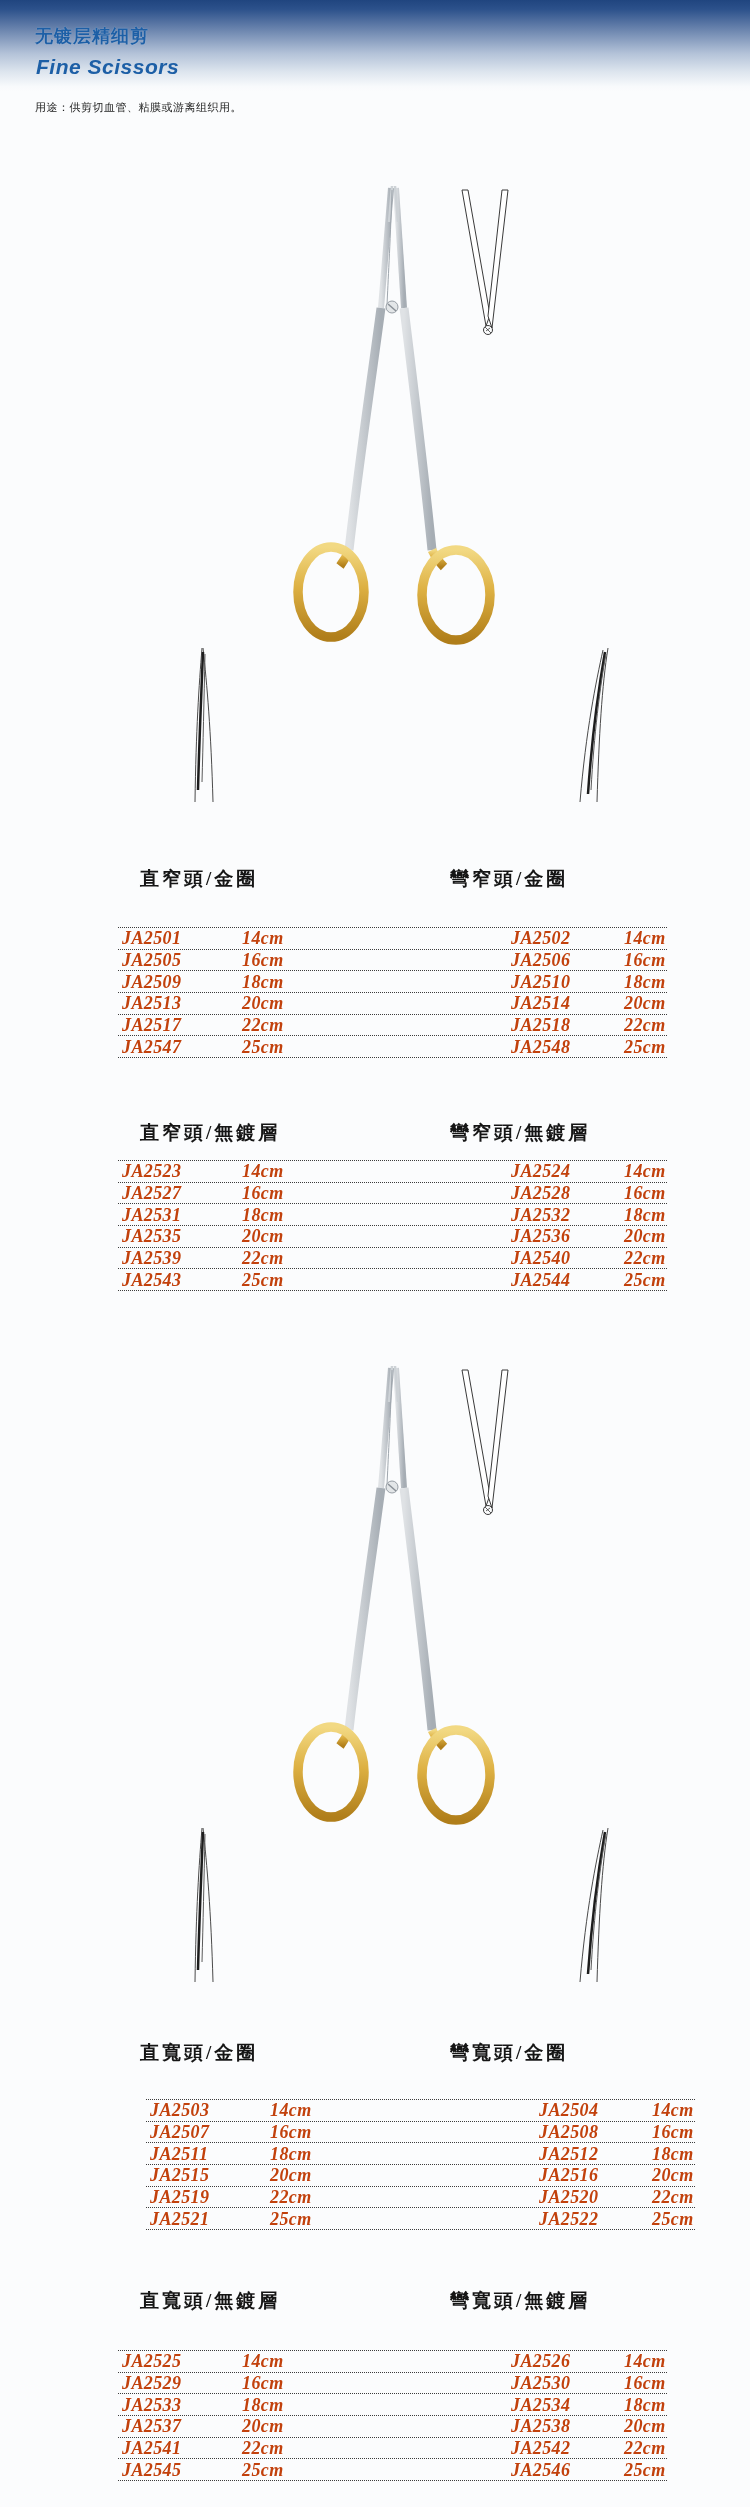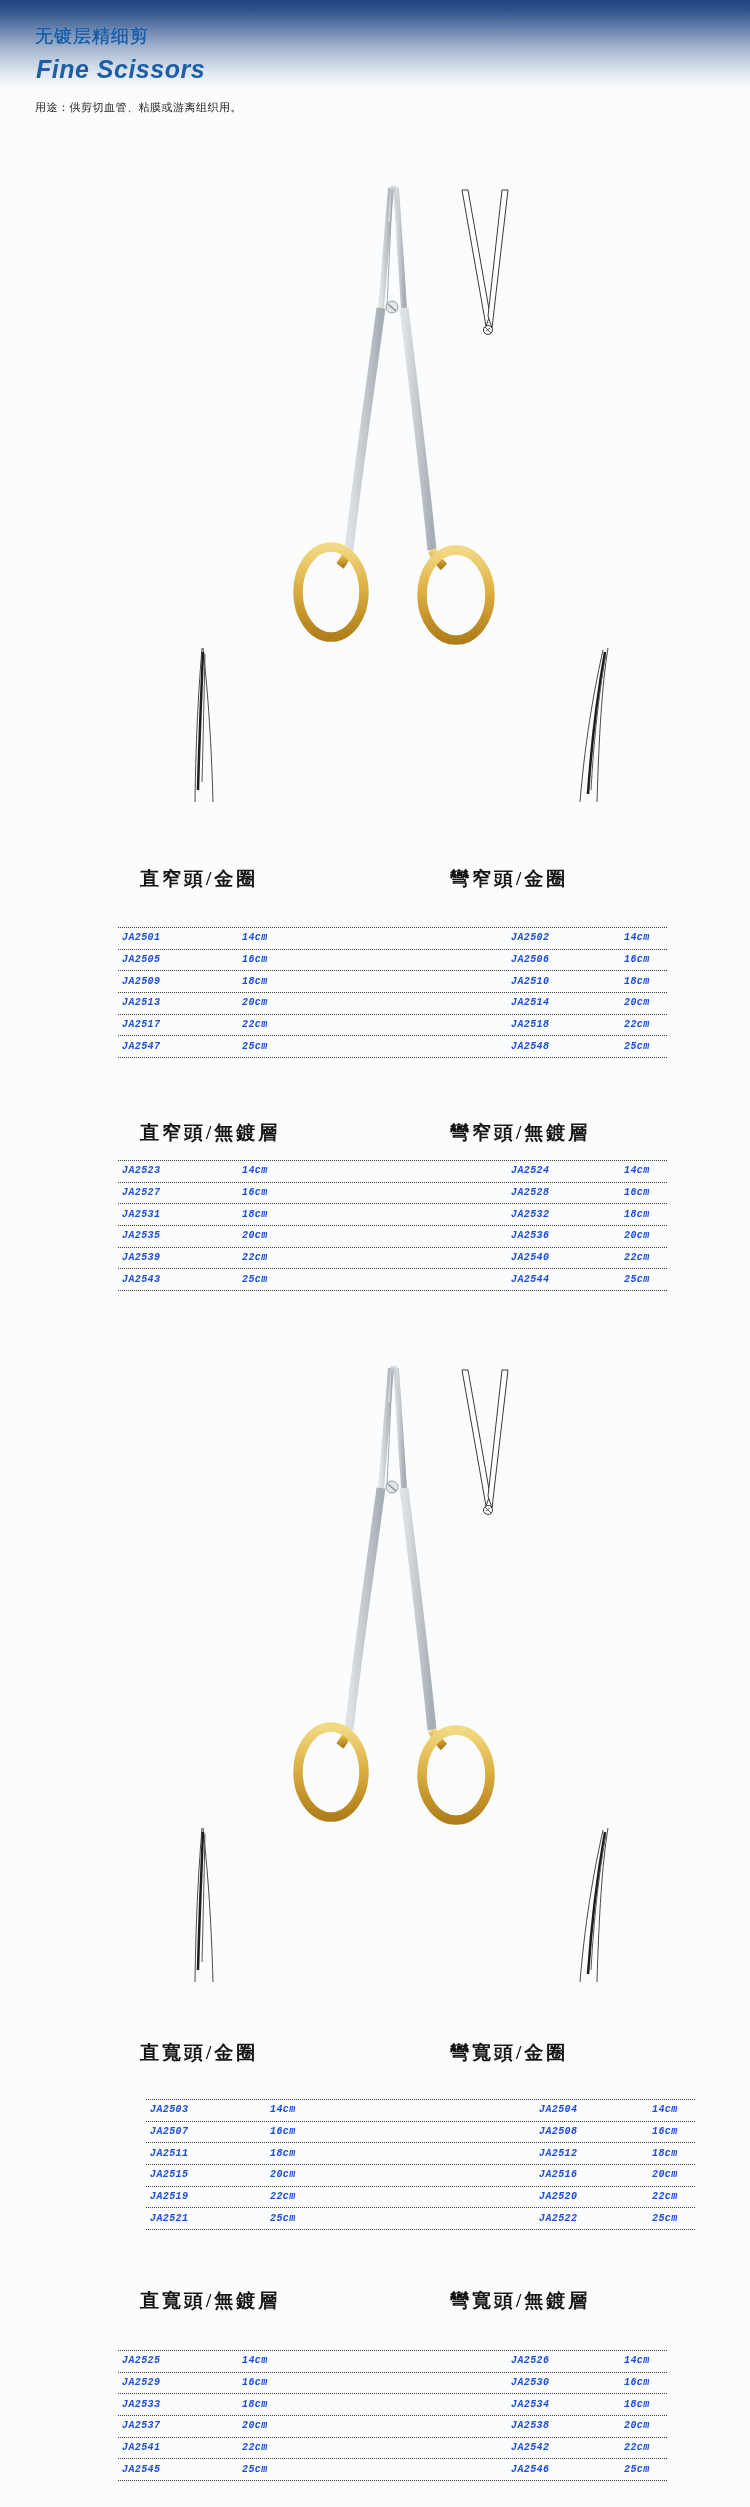--- a/index.html
+++ b/index.html
@@ -13,39 +13,39 @@
     background:linear-gradient(180deg,#20457f 0%,#2c518b 10%,#7089b1 34%,#b3c2d8 58%,#dde5ee 78%,#f8fafc 94%,#fbfcfd 100%);
   }
   .title-zh{
     position:absolute;top:24px;left:35px;
     font-size:18px;font-weight:bold;color:#1d5fa6;letter-spacing:1px;
     font-family:"Liberation Sans", sans-serif;
     text-shadow:0 0 1px rgba(255,255,255,.5);
   }
   .title-en{
     position:absolute;top:55px;left:36px;
-    font-size:25px;font-style:italic;font-weight:bold;color:#1d5fa6;
+    font-size:21px;font-style:italic;font-weight:bold;color:#1d5fa6;
     font-family:"Liberation Sans", sans-serif;letter-spacing:.5px;
   }
   .usage{
     position:absolute;top:100px;left:35px;
     font-size:11px;color:#222;letter-spacing:.5px;
   }
   .figure{position:absolute;left:0;width:750px;height:680px;}
   .fig1{top:130px;}
   .fig2{top:1310px;}
   .sec-header{position:absolute;font-family:"Liberation Serif", serif;font-weight:bold;
     font-size:19px;color:#151515;letter-spacing:3px;white-space:nowrap;}
   .sec-header.lft{left:140px;}
   .sec-header.rgt{left:450px;}
   .s1{top:866px;} .s2{top:1120px;} .s3{top:2040px;} .s4{top:2288px;}
   .ja-table{
     position:absolute;left:118px;width:549px;
-    font-family:Liberation Mono, monospace;font-style:italic;font-weight:bold;
-    font-size:10px;color:#1d4ed8;
+    font-family:Liberation Serif, serif;font-style:italic;font-weight:bold;
+    font-size:18px;color:#c2410c;
   }
   .t1{top:927px;} .t2{top:1160px;} .t3{top:2099px;margin-left:28px;} .t4{top:2350px;}
   .ja-table .row{
     display:grid;grid-template-columns:124px 45px 220px 117px 43px;
     height:20.7px;align-items:center;border-top:1px dotted #3c3c3c;
   }
   .ja-table .row:last-child{border-bottom:1px dotted #3c3c3c;}
   .ja-table .c{line-height:1;}
   .ja-table .code{padding-left:4px;letter-spacing:.4px;}
   .ja-table .size{text-align:left;letter-spacing:.4px;}

